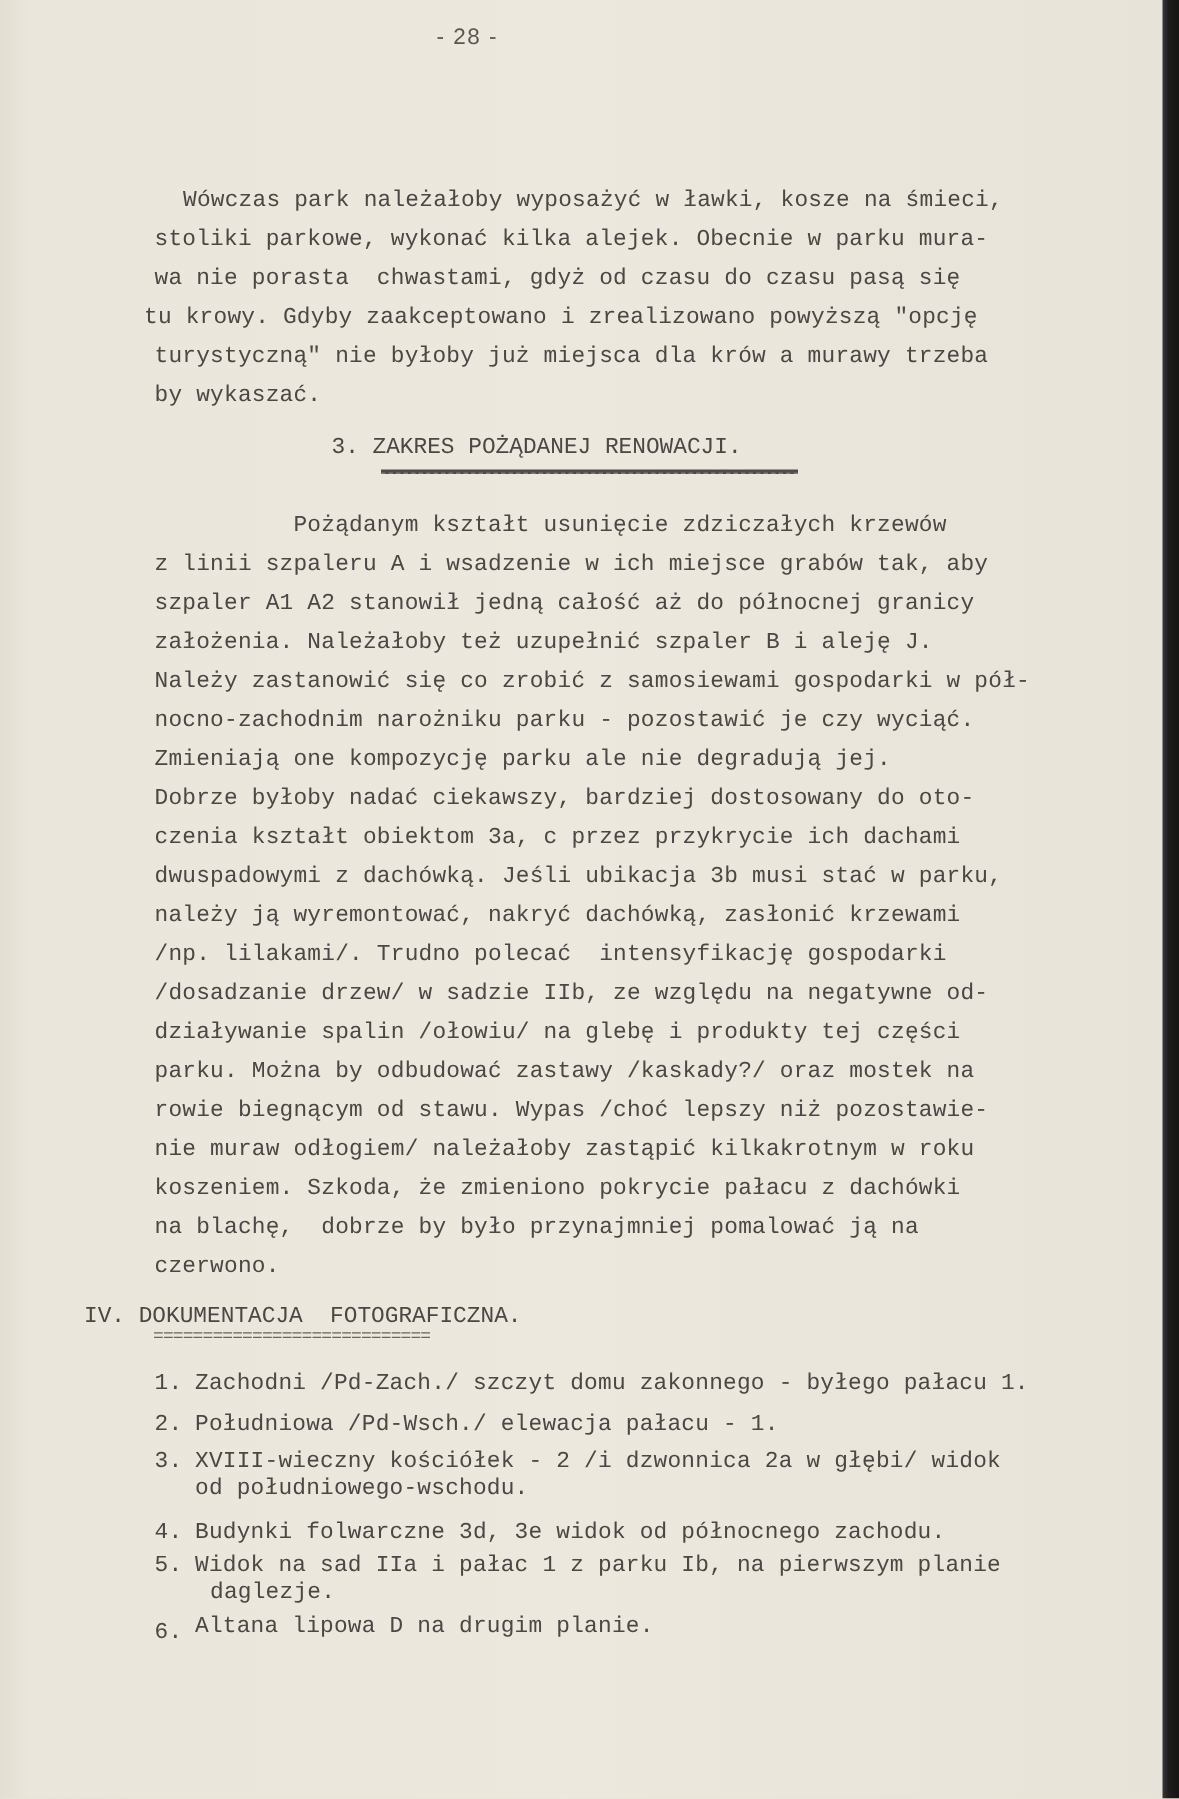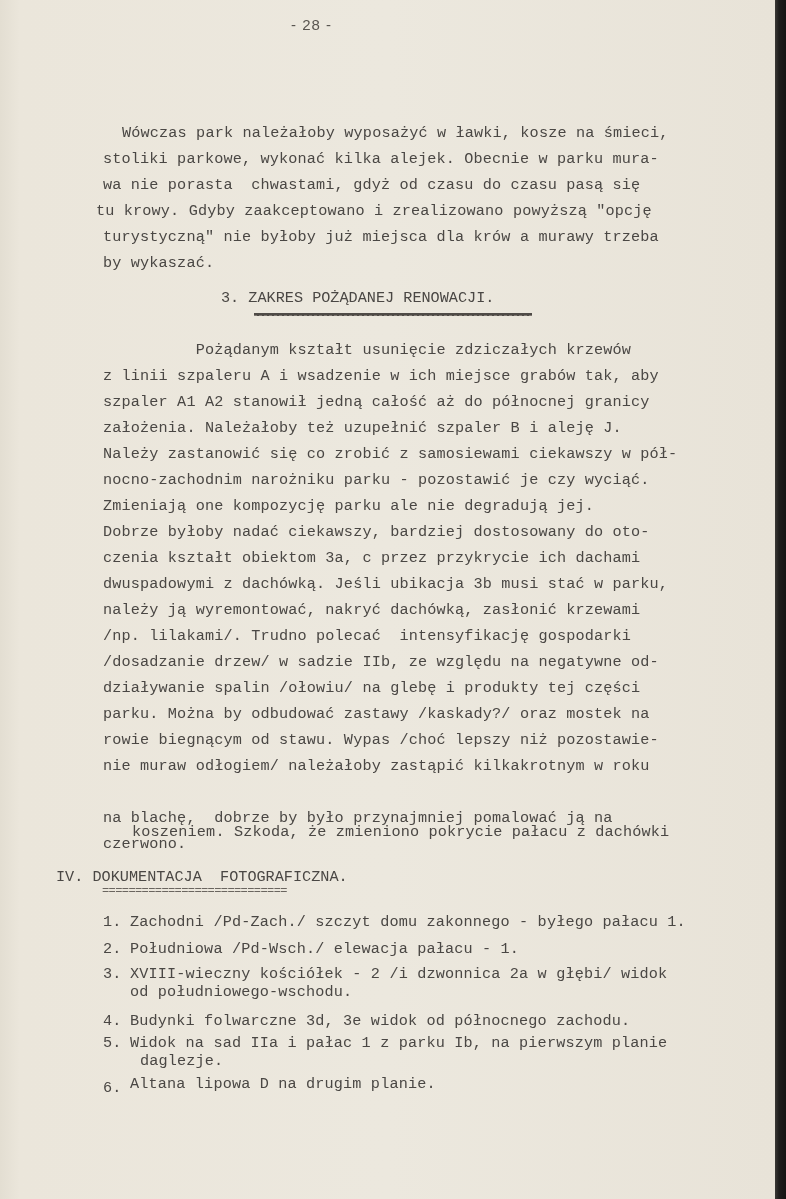--- a/index.html
+++ b/index.html
@@ -55,34 +55,34 @@
 </div>
 
 <div class="heading" style="left:221px; top:289px;">3. ZAKRES POŻĄDANEJ RENOWACJI.</div>
 <div class="underline-bar" style="left:254px; top:313px; width:278px;"></div>
 
 <div>
   <div class="line" style="left:103px; top:342px;">          Pożądanym kształt usunięcie zdziczałych krzewów</div>
   <div class="line" style="left:103px; top:368px;">z linii szpaleru A i wsadzenie w ich miejsce grabów tak, aby</div>
   <div class="line" style="left:103px; top:394px;">szpaler A1 A2 stanowił jedną całość aż do północnej granicy</div>
   <div class="line" style="left:103px; top:420px;">założenia. Należałoby też uzupełnić szpaler B i aleję J.</div>
-  <div class="line" style="left:103px; top:446px;">Należy zastanowić się co zrobić z samosiewami ciekawszy w pół-</div>
+  <div class="line" style="left:103px; top:446px;">Należy zastanowić się co zrobić z samosiewami gospodarki w pół-</div>
   <div class="line" style="left:103px; top:472px;">nocno-zachodnim narożniku parku - pozostawić je czy wyciąć.</div>
   <div class="line" style="left:103px; top:498px;">Zmieniają one kompozycję parku ale nie degradują jej.</div>
   <div class="line" style="left:103px; top:524px;">Dobrze byłoby nadać ciekawszy, bardziej dostosowany do oto-</div>
   <div class="line" style="left:103px; top:550px;">czenia kształt obiektom 3a, c przez przykrycie ich dachami</div>
   <div class="line" style="left:103px; top:576px;">dwuspadowymi z dachówką. Jeśli ubikacja 3b musi stać w parku,</div>
   <div class="line" style="left:103px; top:602px;">należy ją wyremontować, nakryć dachówką, zasłonić krzewami</div>
   <div class="line" style="left:103px; top:628px;">/np. lilakami/. Trudno polecać  intensyfikację gospodarki</div>
   <div class="line" style="left:103px; top:654px;">/dosadzanie drzew/ w sadzie IIb, ze względu na negatywne od-</div>
   <div class="line" style="left:103px; top:680px;">działywanie spalin /ołowiu/ na glebę i produkty tej części</div>
   <div class="line" style="left:103px; top:706px;">parku. Można by odbudować zastawy /kaskady?/ oraz mostek na</div>
   <div class="line" style="left:103px; top:732px;">rowie biegnącym od stawu. Wypas /choć lepszy niż pozostawie-</div>
   <div class="line" style="left:103px; top:758px;">nie muraw odłogiem/ należałoby zastąpić kilkakrotnym w roku</div>
-  <div class="line" style="left:103px; top:824px;margin-left:29px;">koszeniem. Szkoda, że zmieniono pokrycie pałacu z dachówki</div>
+  <div class="line" style="left:103px; top:784px;">koszeniem. Szkoda, że zmieniono pokrycie pałacu z dachówki</div>
   <div class="line" style="left:103px; top:810px;">na blachę,  dobrze by było przynajmniej pomalować ją na</div>
   <div class="line" style="left:103px; top:836px;">czerwono.</div>
 </div>
 
 <div class="heading" style="left:56px; top:868px;">IV. DOKUMENTACJA  FOTOGRAFICZNA.</div>
 <div class="dbl-rule" style="left:102px; top:884px;">============================</div>
 
 <div>
   <div>
     <div class="line" style="left:103px; top:914px;">1.</div>

